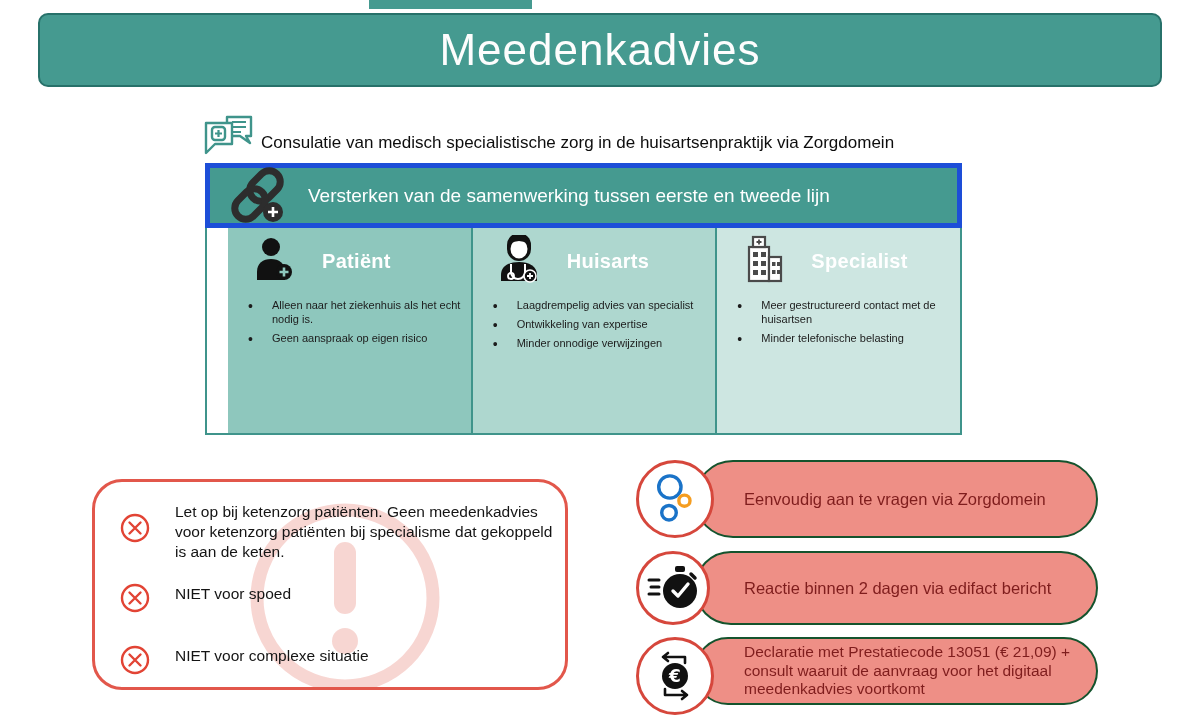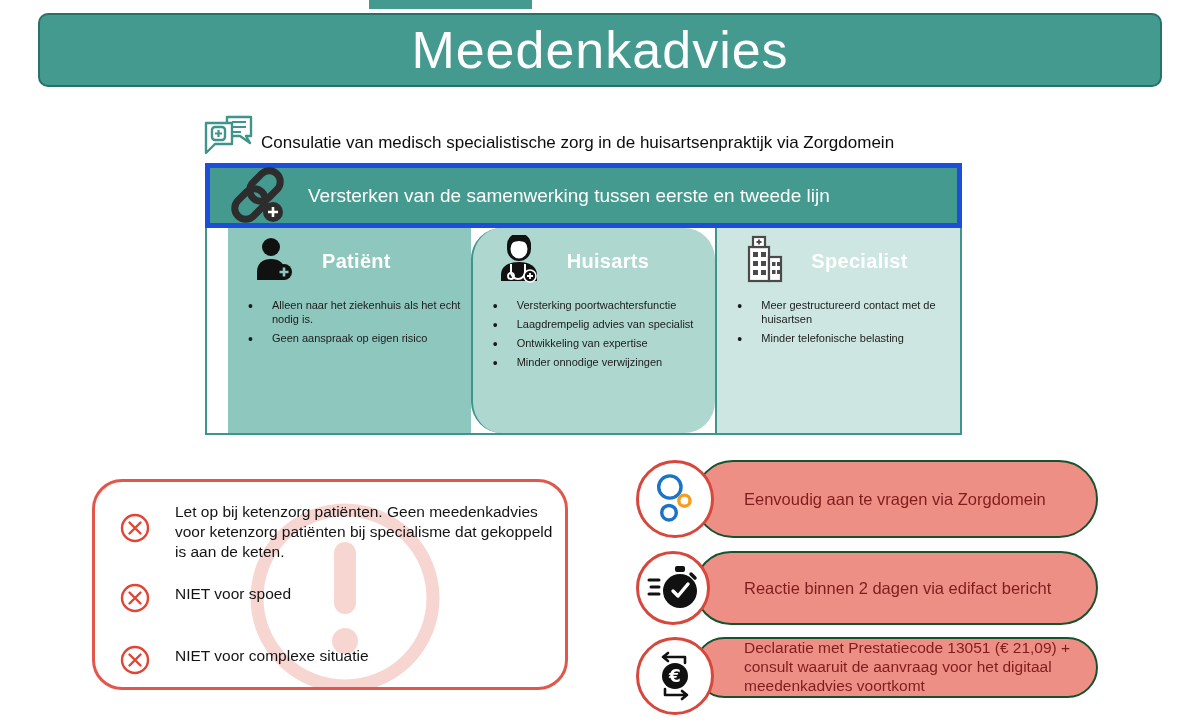--- a/index.html
+++ b/index.html
@@ -5,36 +5,36 @@
   * { margin:0; padding:0; box-sizing:border-box; }
   html,body { width:1201px; height:722px; background:#ffffff;
     font-family:"Liberation Sans", sans-serif; color:#1a1a1a; }
   .stage { position:relative; width:1201px; height:722px; overflow:hidden; background:#fff; }
 
   .top-strip { position:absolute; left:369px; top:0; width:163px; height:9px; background:#459a90; }
 
   .header { position:absolute; left:38px; top:13px; width:1124px; height:74px;
     background:#459a90; border:2px solid #27716a; border-radius:10px;
     display:flex; align-items:center; justify-content:center; }
-  .header h1 { color:#fdfdfd; font-size:52px; font-weight:500; letter-spacing:1px; }
+  .header h1 { color:#fdfdfd; font-size:44px; font-weight:500; letter-spacing:1px; }
 
   .intro-icon { position:absolute; left:203px; top:113px; }
   .intro-label { position:absolute; left:261px; top:133px; font-size:17px; color:#0d0d0d; }
 
   .block { position:absolute; left:205px; top:163px; width:757px; }
   .banner { height:65px; background:#459a90; border:5px solid #1d4ed8;
     display:flex; align-items:center; }
   .banner .chain-wrap { margin-left:16px; width:64px; display:flex; justify-content:center; }
   .banner-label { color:#ffffff; font-size:19px; margin-left:18px; }
 
   .columns { display:flex; border:2px solid #3f948b; border-top:none; }
   .col { flex:1 1 0; min-height:205px; padding-bottom:10px; }
   .col + .col { border-left:2px solid #3f948b; }
   .col-patient { background:#8ec7bd;margin-left:21px; }
-  .col-huisarts { background:#aed7cf;border-radius:31px; }
+  .col-huisarts { background:#aed7cf; }
   .col-specialist { background:#cde6e1; }
   .col-head { display:flex; align-items:center; padding:10px 6px 4px 24px; height:60px; }
   .col-head .col-title { color:#ffffff; font-size:20px; font-weight:bold; margin-left:26px; letter-spacing:.3px; }
   .col ul { list-style:none; margin-top:10px; }
   .col li { position:relative; padding-left:44px; padding-right:8px; font-size:11px;
     line-height:1.28; color:#1c1c1c; margin-bottom:5px; }
   .col li::before { content:"•"; position:absolute; left:20px; top:0; font-size:14px; }
 
   .warn-box { position:absolute; left:92px; top:479px; width:476px; height:211px;
     background:#fff; border:3px solid #e2574b; border-radius:30px; overflow:hidden; }
@@ -51,21 +51,21 @@
   .pill-circle { position:absolute; left:0; top:0; width:78px; height:78px; border-radius:50%;
     background:#ffffff; border:3px solid #d6473c; z-index:2;
     display:flex; align-items:center; justify-content:center; }
   .pill { position:absolute; left:58px; width:404px; background:#ee8f86;
     border:2px solid #14532d; border-radius:42px; display:flex; align-items:center;
     padding:6px 16px 6px 48px; color:#7f1d1d; z-index:1; }
   .pill-text { font-size:16.5px; line-height:1.25; }
   .pill-row-1 { top:460px; } .pill-row-1 .pill { height:78px; }
   .pill-row-2 { top:551px; } .pill-row-2 .pill-circle { width:74px; height:74px; }
   .pill-row-2 .pill { height:74px; }
-  .pill-row-3 { top:637px; } .pill-row-3 .pill { height:61px; }
+  .pill-row-3 { top:637px; } .pill-row-3 .pill { height:68px; }
   .pill-row-3 .pill-text { font-size:15.5px; line-height:1.22; }
 </style>
 </head>
 <body>
 
 <div class="stage">
 
   <div class="top-strip"></div>
 
   <div class="header">
@@ -130,21 +130,20 @@
               <path d="M4 46 v-6 c0 -9 8 -13 18 -13 s18 4 18 13 v6 z" fill="#111111"></path>
               <path d="M14 29 v8 a7 7 0 0 0 14 0 v-8" fill="none" stroke="#ffffff" stroke-width="2"></path>
               <circle cx="14" cy="41" r="3" fill="none" stroke="#ffffff" stroke-width="1.8"></circle>
               <circle cx="33" cy="41" r="6" fill="#111111" stroke="#ffffff" stroke-width="1.6"></circle>
               <path d="M33 38 v6 M30 41 h6" stroke="#ffffff" stroke-width="1.8"></path>
             </svg>
           </span>
           <span class="col-title">Huisarts</span>
         </div>
         <ul>
-          <li>Versterking poortwachtersfunctie</li>
           <li>Laagdrempelig advies van specialist</li>
           <li>Ontwikkeling van expertise</li>
           <li>Minder onnodige verwijzingen</li>
         </ul>
       </div>
 
       <div class="col col-specialist">
         <div class="col-head">
           <span>
             <svg width="44" height="48" viewBox="0 0 44 48">

